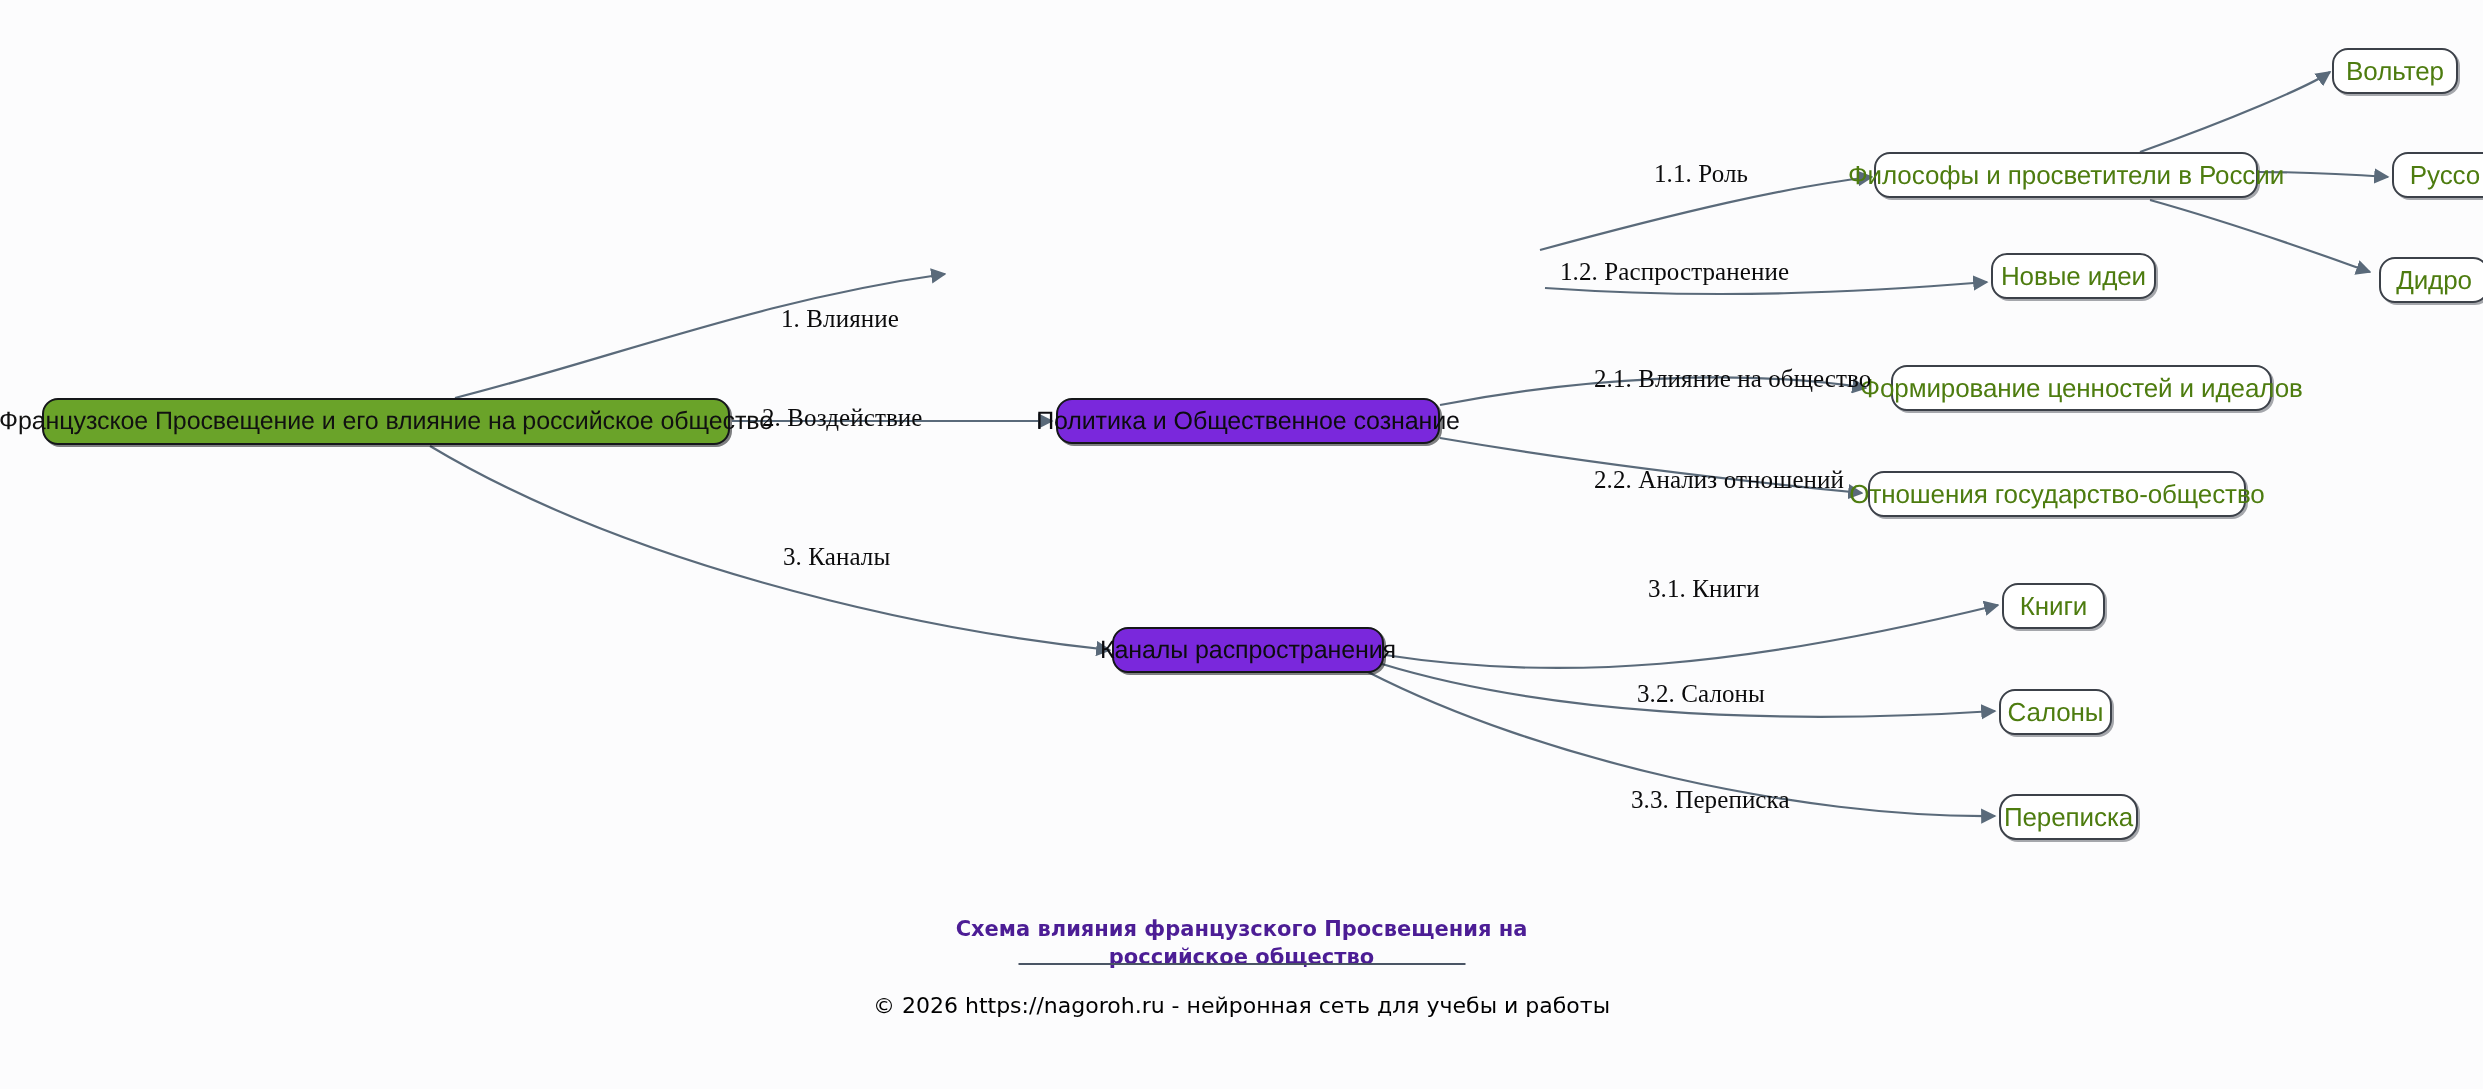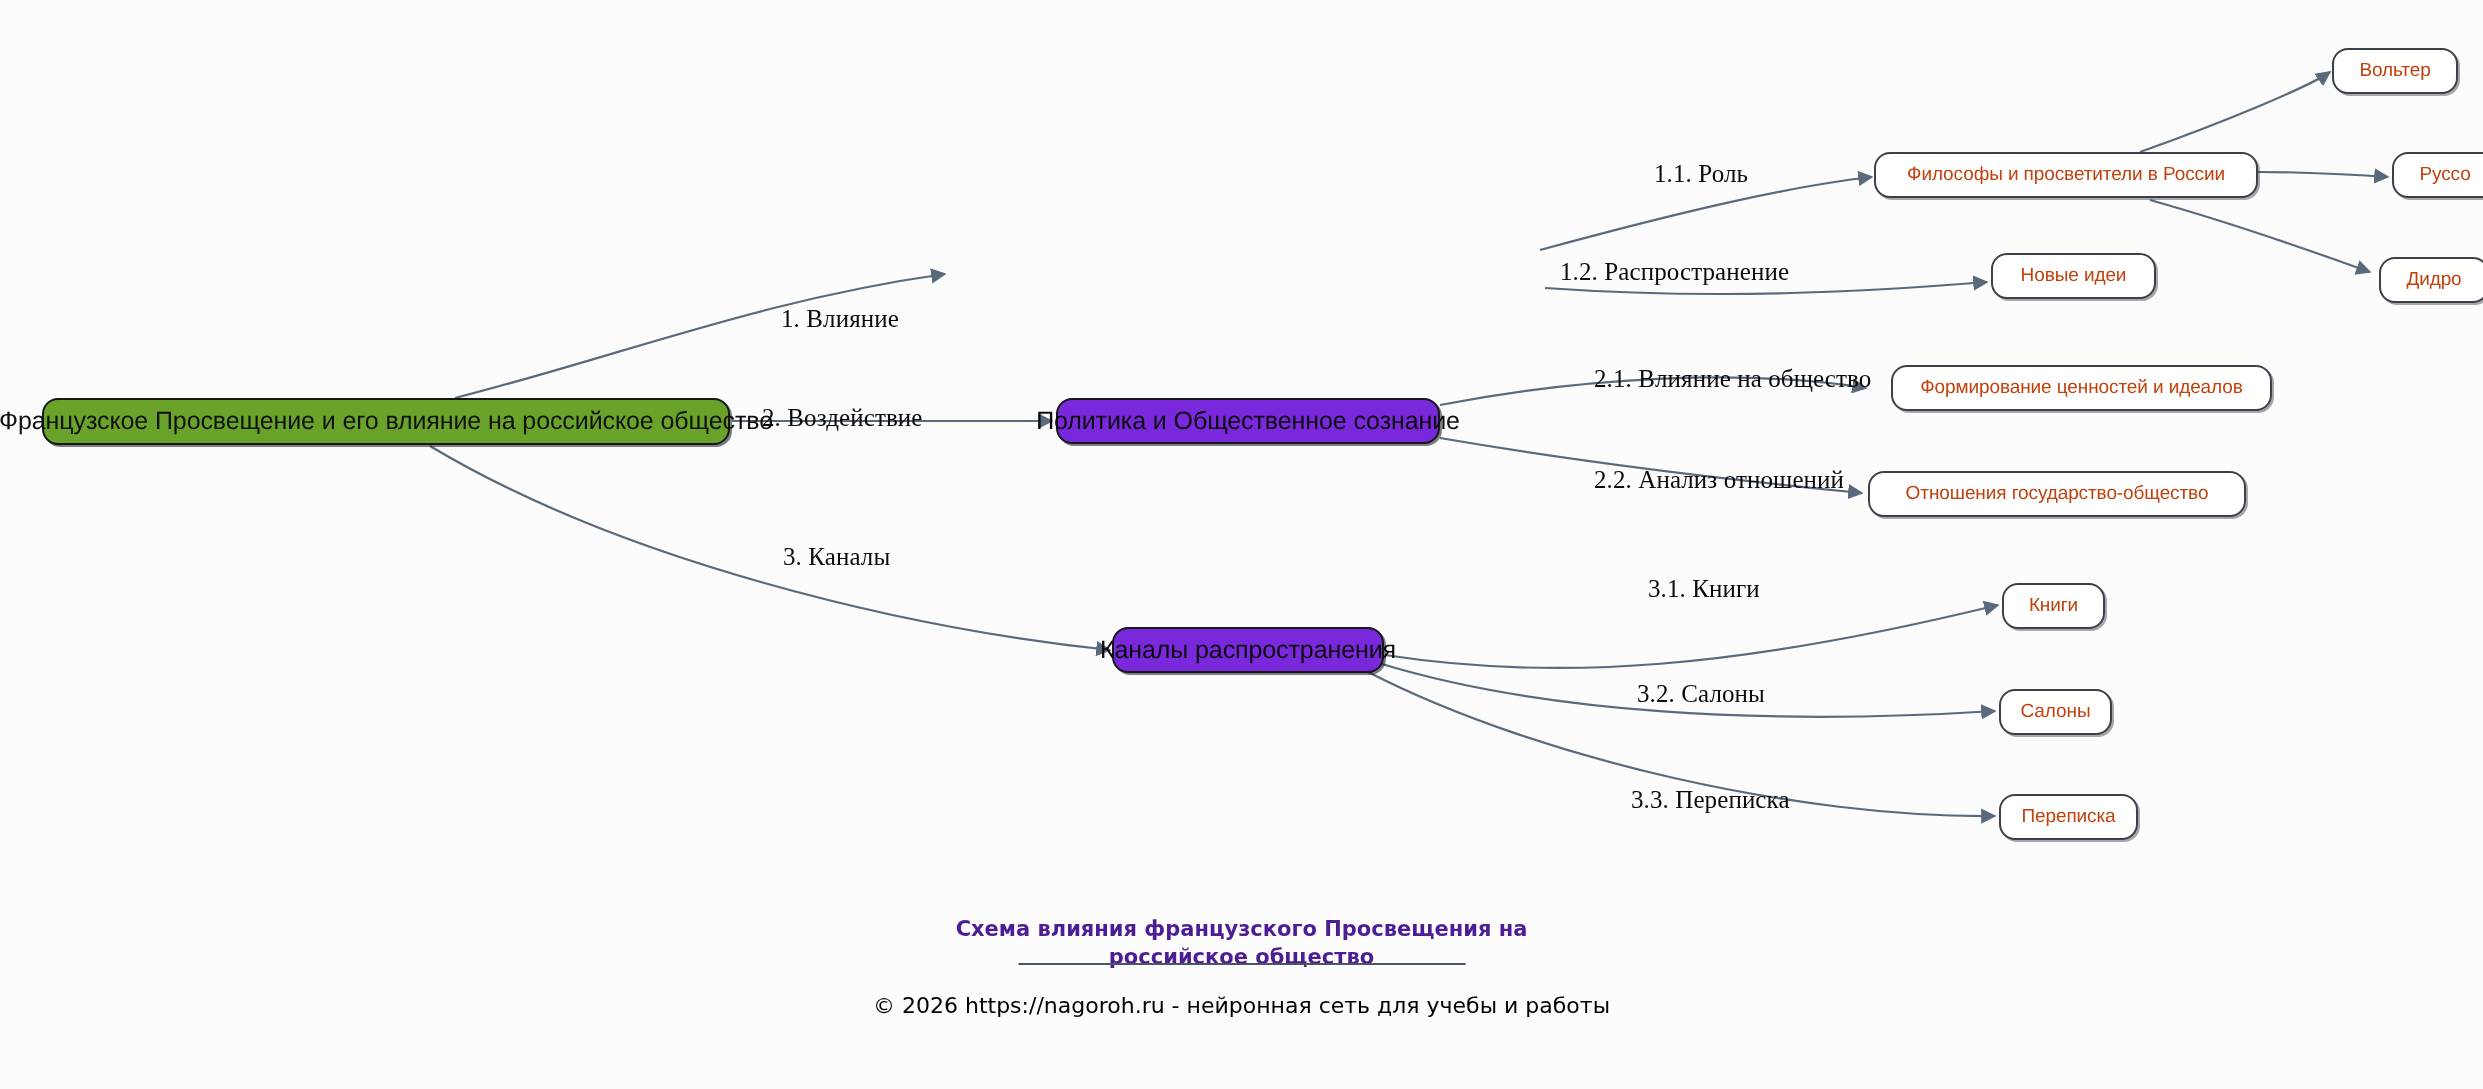--- a/index.html
+++ b/index.html
@@ -63,22 +63,22 @@
     font-size: 25px;
     color: #0c0c0f;
     letter-spacing: -0.1px;
     box-shadow: 2px 2px 0 rgba(20,22,26,0.55);
   }
 
   .node.leaf {
     background: #ffffff;
     border: 2px solid #3c4149;
     border-radius: 16px;
-    font-size: 19px;
-    color: #c2410c;
+    font-size: 26px;
+    color: #4d7c0f;
     letter-spacing: -0.1px;
     box-shadow: 2px 2px 0 rgba(60,65,73,0.45);
   }
 
   
   .edge-label {
     position: absolute;
     font-family: "Liberation Serif", serif;
     font-size: 25px;
     color: #0b0b0c;
@@ -204,21 +204,21 @@
   </div>
 
   <div class="node leaf" style="left:2002px; top:583px; width:103px; height:46px;">
     <span>Книги</span>
   </div>
 
   <div class="node leaf" style="left:1999px; top:689px; width:113px; height:46px;">
     <span>Салоны</span>
   </div>
 
-  <div class="node leaf" style="left:1999px; top:794px; width:139px; height:46px;">
+  <div class="node leaf" style="left:1999px; top:794px; width:139px; height:46px;border-radius:17px;">
     <span>Переписка</span>
   </div>
 
   <div class="edge-label" style="left:781px; top:305px;">1. Влияние</div>
 
   <div class="edge-label" style="left:762px; top:404px;">2. Воздействие</div>
 
   <div class="edge-label" style="left:783px; top:543px;text-align:right;">3. Каналы</div>
 
   <div class="edge-label" style="left:1654px; top:160px;">1.1. Роль</div>

